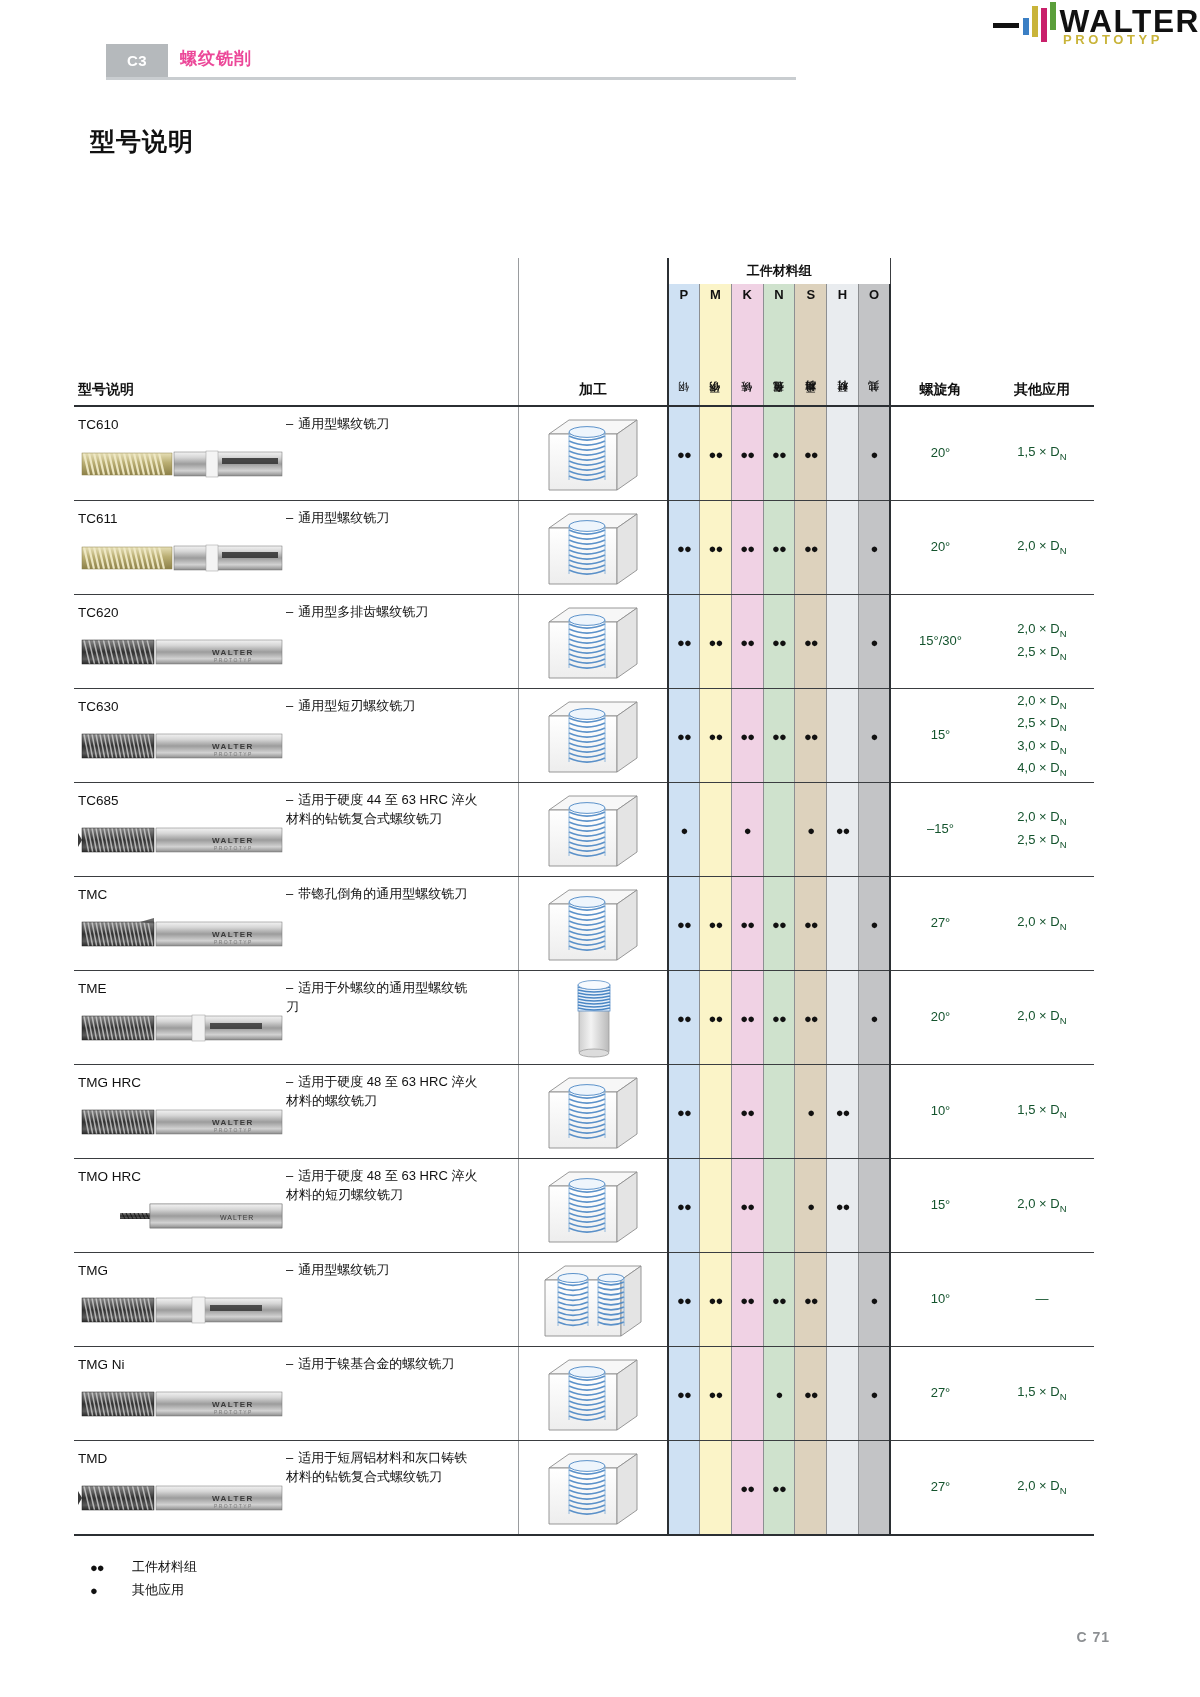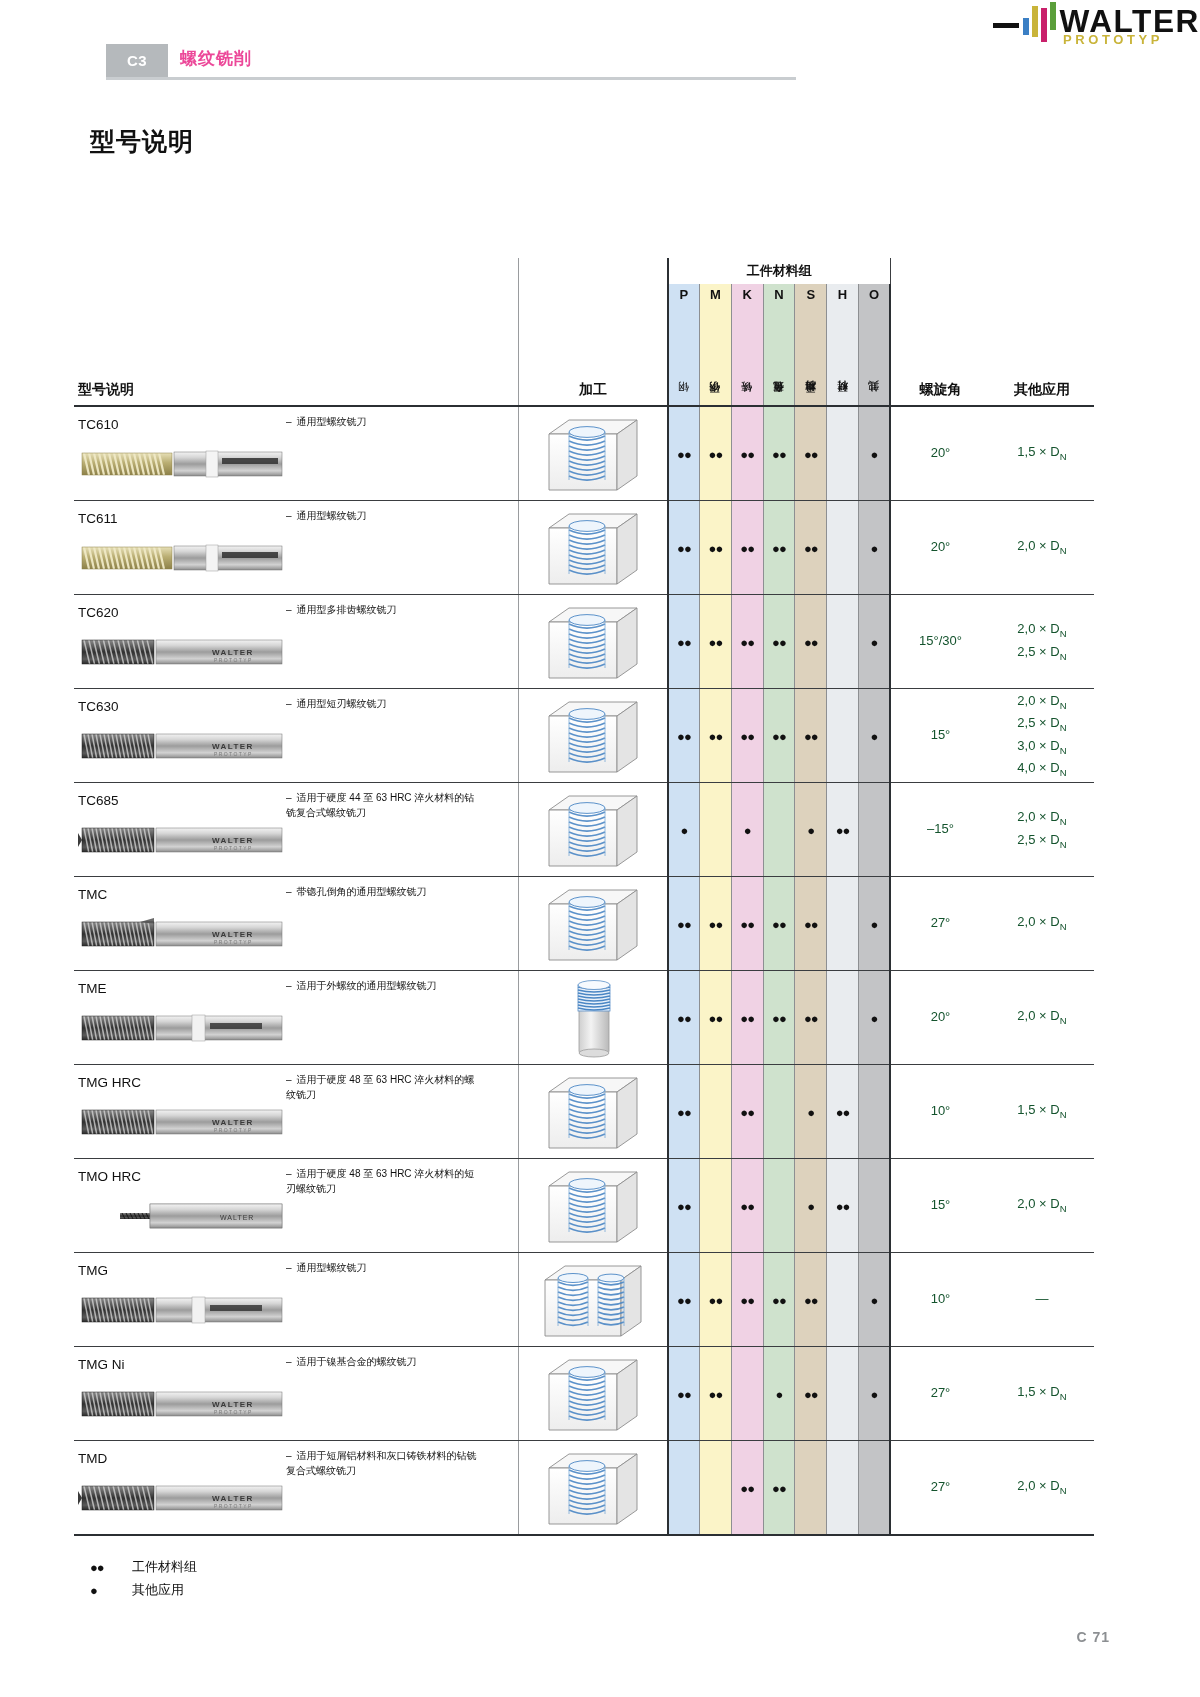--- a/index.html
+++ b/index.html
@@ -128,21 +128,21 @@
   .rowline td { border-bottom: 1px solid #3a3d40; }
 
   .v-sep-mach { border-left: 1px solid #9a9c9f; }
   .v-sep-helix { border-left: 1px solid #3a3d40; }
 
   
   .cell-desc { position: relative; padding: 10px 0 10px 4px !important; }
   .model-name { font-size: 13.5px; color: #111; }
   .desc-text {
     position: absolute; left: 212px; top: 8px; width: 192px;
-    font-size: 10px; color: #111; line-height: 1.45;
+    font-size: 13px; color: #111; line-height: 1.45;
   }
   .desc-text .dash { margin-right: 5px; }
   .tool-img { margin-top: 6px; }
 
   .cell-mach { text-align: center; vertical-align: middle !important; }
   .cell-mat { text-align: center; vertical-align: middle !important; }
   .dots { font-size: 13px; letter-spacing: -1px; color: #111; line-height: 1; white-space: nowrap; }
   .cell-val {
     text-align: center; vertical-align: middle !important;
     font-size: 13px; color: #14532d; line-height: 1.55;

